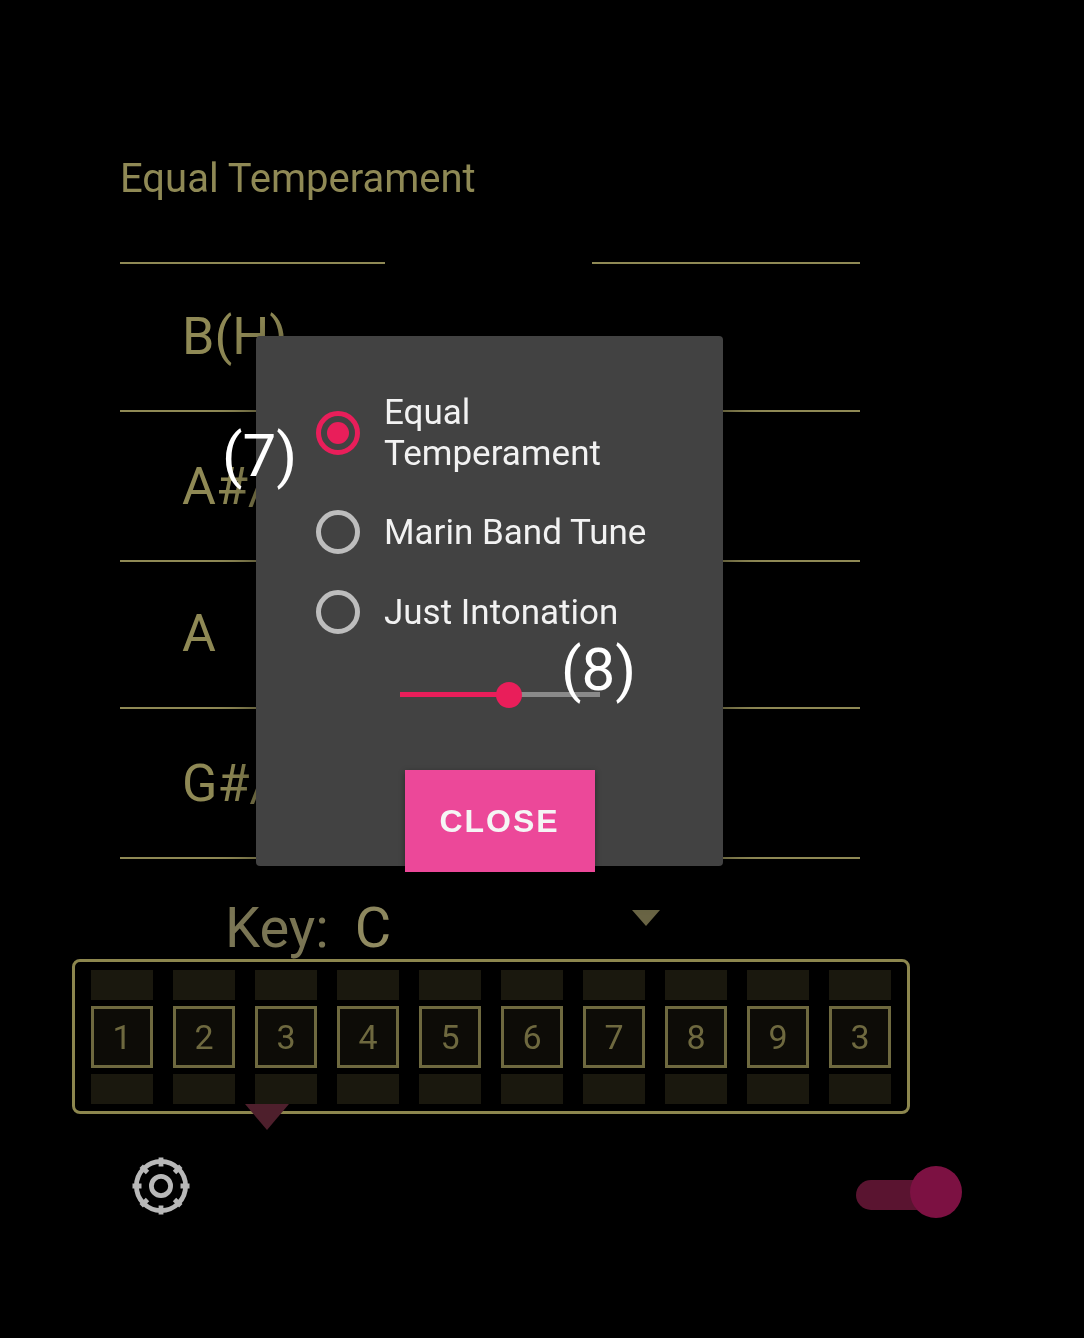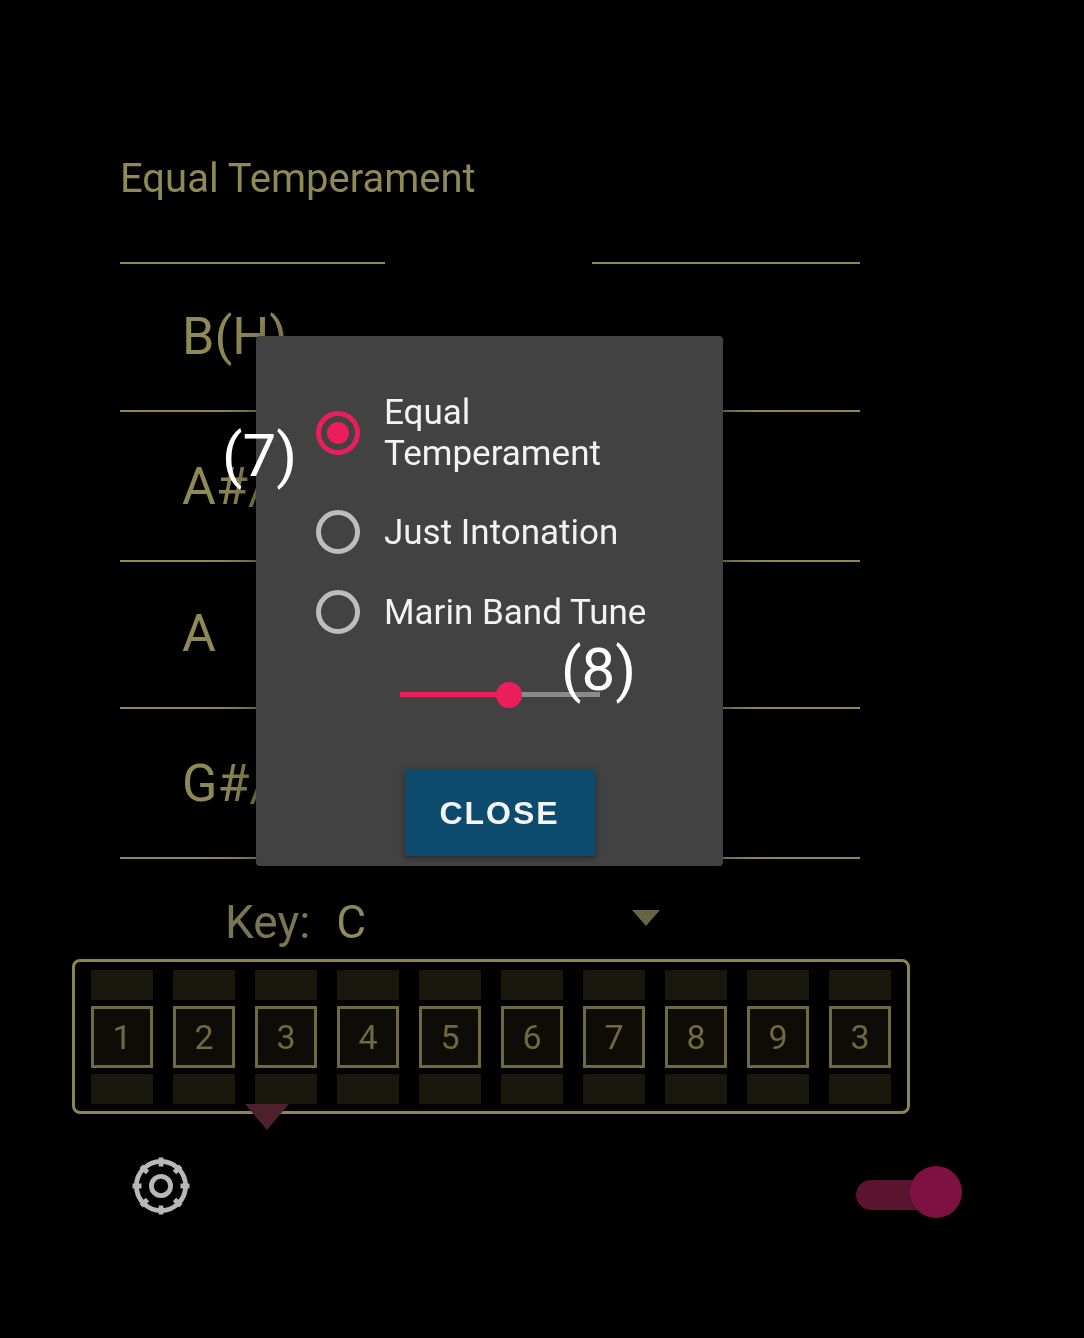--- a/index.html
+++ b/index.html
@@ -45,21 +45,21 @@
   .row3 { top: 559px; }
   .row4 { top: 709px; }
 
   .key-row {
     position: absolute;
     left: 225px;
     top: 895px;
     display: flex;
     align-items: center;
     gap: 22px;
-    font-size: 46px;
+    font-size: 56px;
   }
   .key-label { color: #7a7554; }
   .key-value { color: #908a60; margin-left: 4px; }
   .key-caret {
     position: absolute;
     left: 632px;
     top: 910px;
     width: 0; height: 0;
     border-left: 14px solid transparent;
     border-right: 14px solid transparent;
@@ -211,22 +211,22 @@
     top: 8px;
     left: 96px;
     width: 26px; height: 26px;
     border-radius: 50%;
     background: #e91e5a;
   }
   .close-btn {
     display: block;
     margin: 56px auto 12px auto;
     width: 190px;
-    height: 86px;
-    background: #0c4a6e;
+    height: 102px;
+    background: #ec4899;
     border: none;
     color: #f5f5f5;
     font-size: 32px;
     font-weight: 600;
     letter-spacing: 2px;
     cursor: pointer;
     box-shadow: 0 2px 6px rgba(0,0,0,.4);
   }
 
   
@@ -336,25 +336,25 @@
 
 <div class="dialog">
   <div class="radio-row">
     <span class="radio-outer selected">
         <span class="radio-inner"></span>
       </span>
     <span>Equal Temperament</span>
   </div>
   <div class="radio-row">
     <span class="radio-outer"></span>
-    <span>Just Intonation</span>
+    <span>Marin Band Tune</span>
   </div>
   <div class="radio-row">
     <span class="radio-outer"></span>
-    <span>Marin Band Tune</span>
+    <span>Just Intonation</span>
   </div>
   <div class="slider-wrap">
     <div class="slider-track"></div>
     <div class="slider-fill"></div>
     <div class="slider-thumb"></div>
   </div>
   <button class="close-btn">CLOSE</button>
 </div>
 
 <div class="callout callout7">(7)</div>

